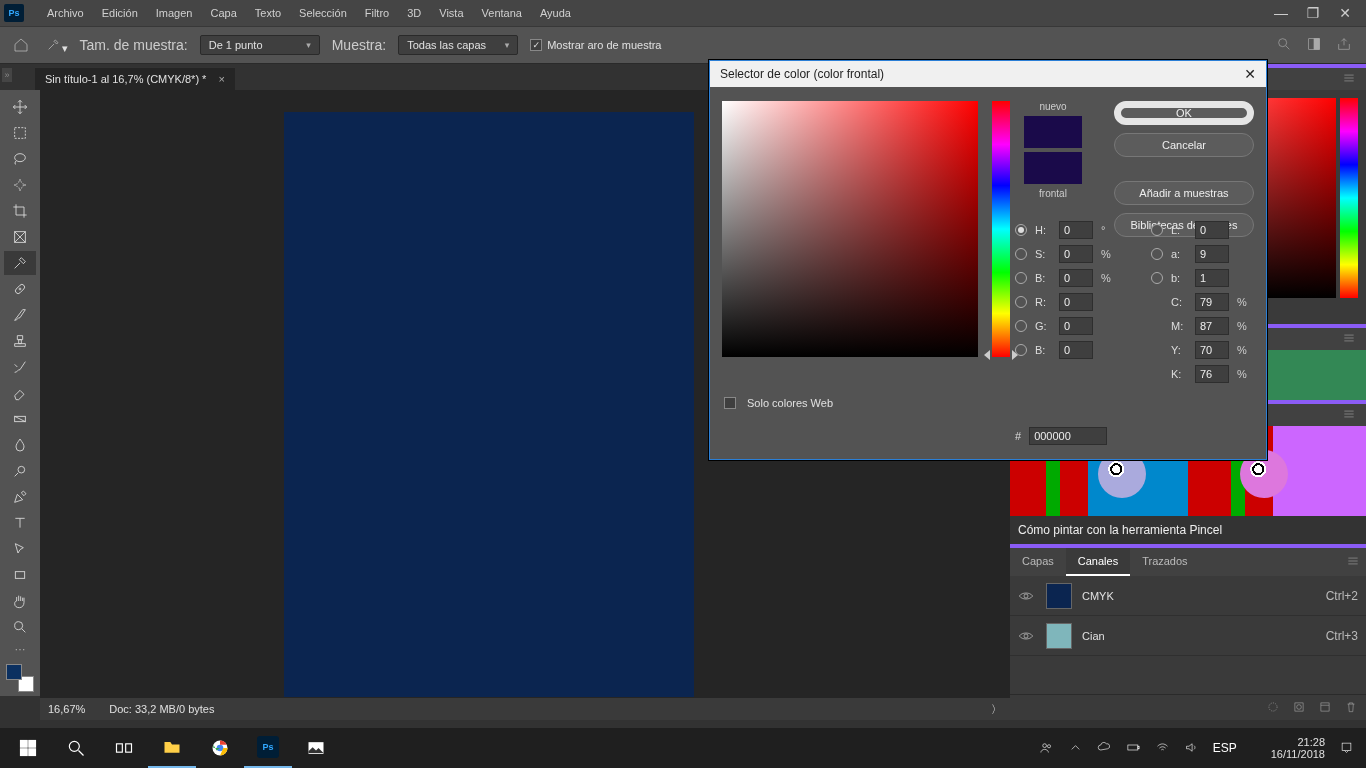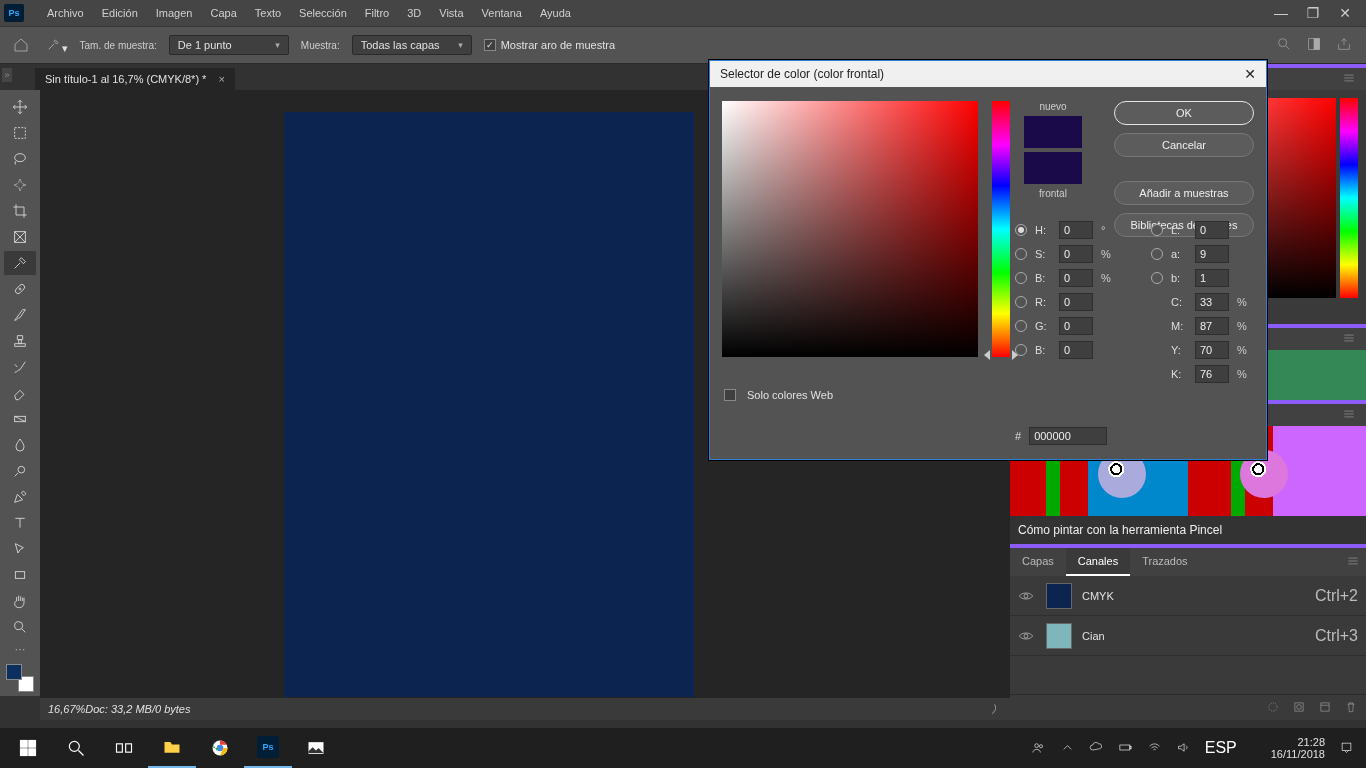--- a/index.html
+++ b/index.html
@@ -8,21 +8,21 @@
 
 .titlebar { height:26px; background:#454545; display:flex; align-items:center; padding:0 4px; }
 .ps-logo { width:20px; height:18px; background:#001e36; color:#31a8ff; display:flex; align-items:center; justify-content:center; font-weight:bold; font-size:9px; border-radius:2px; margin-right:14px; }
 .menu-item { padding:0 9px; height:26px; display:flex; align-items:center; cursor:default; color:#d0d0d0; }
 .win-controls { margin-left:auto; display:flex; gap:18px; padding-right:10px; }
 .win-btn { width:14px; height:14px; color:#ccc; font-size:14px; display:flex; align-items:center; justify-content:center; }
 
 
 .optbar { height:38px; background:#535353; display:flex; align-items:center; padding:0 8px; border-top:1px solid #383838; border-bottom:1px solid #2a2a2a; gap:12px; }
 .home-btn { width:26px; height:26px; display:flex; align-items:center; justify-content:center; }
-.opt-label { color:#ccc; font-size:10px; }
+.opt-label { color:#ccc; font-size:14px; }
 .opt-select { background:#3f3f3f; border:1px solid #2a2a2a; padding:3px 8px; border-radius:2px; min-width:120px; display:flex; justify-content:space-between; align-items:center; }
 .opt-select:after { content:"▾"; font-size:9px; color:#aaa; margin-left:8px;}
 .chk { width:12px; height:12px; background:#3f3f3f; border:1px solid #888; display:inline-flex; align-items:center; justify-content:center; margin-right:5px; font-size:9px; }
 .optbar-right { margin-left:auto; display:flex; gap:14px; padding-right:6px; }
 .icon-sm { width:16px; height:16px; fill:#aaa; stroke:#aaa; }
 
 
 .tabrow { height:26px; background:#323232; display:flex; align-items:flex-end; padding-left:35px; }
 .doc-tab { background:#252525; padding:5px 10px; display:flex; align-items:center; gap:8px; border-top:1px solid #333;}
 .doc-tab span.x { color:#aaa; margin-left:4px;}
@@ -33,21 +33,21 @@
 .tool.active { background:#3a3a3a; }
 .tool svg { width:16px; height:16px; stroke:#ddd; fill:none; stroke-width:1.3; }
 .fgbg { width:28px; height:28px; position:relative; margin-top:6px; }
 .fgbg .fg,.fgbg .bg { width:16px; height:16px; border:1px solid #888; position:absolute; }
 .fgbg .fg { background:#0b3060; top:0; left:0; z-index:2;}
 .fgbg .bg { background:#fff; bottom:0; right:0; }
 
 
 .canvas-area { position:absolute; left:40px; top:90px; right:356px; bottom:48px; background:#252525; }
 .artboard { position:absolute; left:244px; top:22px; width:410px; height:585px; background:#0b2550; }
-.statusbar { position:absolute; left:40px; bottom:48px; right:356px; height:22px; background:#3a3a3a; display:flex; align-items:center; padding:0 8px; color:#ccc; font-size:10px;font-style:italic;}
+.statusbar { position:absolute; left:40px; bottom:48px; right:356px; height:22px; background:#3a3a3a; display:flex; align-items:center; padding:0 8px; gap:24px; color:#ccc; font-size:10px;}
 .statusbar .sb-r { margin-left:auto; }
 
 
 .rightcol { position:absolute; right:0; top:64px; width:356px; bottom:48px; background:#3a3a3a; display:flex; flex-direction:column; }
 .panel { background:#3a3a3a; border-top:4px solid #8b5cf6;justify-content:flex-end; }
 .panel-hdr { height:22px; background:#414141; display:flex; align-items:center; padding:0 10px; justify-content:flex-end;}
 .panel-hdr svg{ width:14px;height:14px;stroke:#aaa;fill:none;}
 .panel-body { padding:6px; }
 
 
@@ -65,21 +65,21 @@
 
 
 .ltabs{display:flex;background:#414141;height:28px;align-items:stretch;}
 .ltab{padding:0 12px;display:flex;align-items:center;color:#bbb;border-bottom:2px solid transparent;}
 .ltab.active{color:#fff;border-bottom:2px solid #fff;background:#3a3a3a;}
 .chanrow{display:flex;align-items:center;height:40px;padding:0 8px;border-bottom:1px solid #2f2f2f;}
 .chanrow .eye{width:18px;height:12px;margin-right:10px;}
 .chanrow .eye svg{width:16px;height:12px;stroke:#ccc;fill:none}
 .chanrow .sw{width:26px;height:26px;margin-right:10px;border:1px solid #666;}
 .chanrow .lbl{flex:1;}
-.chanrow .sc{color:#bbb;font-size:16px;}
+.chanrow .sc{color:#bbb;font-size:12px;}
 
 .panel-footer{height:26px;display:flex;align-items:center;justify-content:flex-end;gap:12px;padding:0 8px;border-top:1px solid #2a2a2a;}
 .panel-footer svg{width:14px;height:14px;stroke:#aaa;fill:none;}
 
 
 .dialog { position:absolute; left:709px; top:60px; width:558px; height:400px; background:#535353; border:1px solid #2b7fd6; box-shadow:0 0 0 1px #000; z-index:50; display:flex; flex-direction:column;}
 .dlg-title { height:26px; background:#f0f0f0; display:flex; align-items:center; padding:0 10px; color:#222; justify-content:space-between;}
 .dlg-title span{color:#222;font-size:12px;}
 .dlg-title .x{color:#222;font-size:14px;cursor:default;}
 .dlg-body{flex:1;display:flex;padding:14px 12px 8px 12px;gap:12px;}
@@ -89,44 +89,44 @@
 .hue-strip .tri-l,.hue-strip .tri-r{position:absolute;bottom:-3px;width:0;height:0;border-top:5px solid transparent;border-bottom:5px solid transparent;}
 .hue-strip .tri-l{left:-8px;border-right:6px solid #ccc;}
 .hue-strip .tri-r{right:-8px;border-left:6px solid #ccc;}
 .prev-col{display:flex;flex-direction:column;align-items:center;gap:4px;}
 .prev-lbl{font-size:10px;color:#ccc;}
 .prev-sw{width:58px;height:32px;}
 .sw-new{background:#1a0a4a;}
 .sw-cur{background:#1a0a4a;}
 .dlg-buttons{display:flex;flex-direction:column;gap:8px;width:140px;margin-left:auto;}
 .btn{height:24px;background:#5c5c5c;border:1px solid #777;border-radius:12px;display:flex;align-items:center;justify-content:center;color:#eee;}
-.btn.primary{border:1px solid #e5e5e5;}
-
-.dlg-lower{position:absolute;left:14px;bottom:58px;display:flex;align-items:center;gap:6px;}
+.btn.primary{border:7px solid #e5e5e5;}
+
+.dlg-lower{position:absolute;left:14px;bottom:50px;display:flex;align-items:center;gap:6px;}
 .dlg-lower .chk{border-color:#888;}
 
 .numgrid{position:absolute;left:305px;top:160px;right:12px;display:grid;grid-template-columns:14px 18px 36px 16px 22px 14px 18px 36px 16px;gap:6px 6px;align-items:center;}
 .rad{width:12px;height:12px;border-radius:50%;border:1px solid #aaa;display:inline-block;background:#535353;}
 .rad.on:after{content:"";display:block;width:6px;height:6px;background:#ddd;border-radius:50%;margin:2px;}
 .nlabel{color:#ddd;font-size:11px;}
 .ninput{width:34px;height:18px;background:#3f3f3f;border:1px solid #2e2e2e;color:#eee;padding:0 4px;font-size:11px;display:flex;align-items:center;}
 .unit{color:#ccc;font-size:11px;}
 
 .hexrow{position:absolute;left:305px;bottom:14px;display:flex;align-items:center;gap:8px;}
 .hexrow .ninput{width:78px;}
 
 
 .taskbar{position:absolute;left:0;right:0;bottom:0;height:40px;background:#1f1f1f;display:flex;align-items:center;padding:0 4px;}
 .tb-item{width:48px;height:40px;display:flex;align-items:center;justify-content:center;}
 .tb-item svg{width:20px;height:20px;fill:none;stroke:#fff;stroke-width:1.4;}
 .tb-item.active{border-bottom:2px solid #76b9ed;}
 .tb-right{margin-left:auto;display:flex;align-items:center;gap:14px;padding-right:8px;}
 .tb-right svg{width:15px;height:15px;stroke:#fff;fill:none;}
 .tb-clock{text-align:right;line-height:12px;font-size:10px;color:#fff;margin-left:20px;}
-.tb-lang{color:#fff;font-size:16px;}
+.tb-lang{color:#fff;font-size:12px;}
 
 .tiny-handle{position:absolute;left:2px;top:68px;width:10px;height:14px;background:#454545;font-size:9px;color:#888;display:flex;align-items:center;justify-content:center;}
 </style>
 </head>
 <body>
 
 <div class="titlebar">
   <div class="ps-logo">Ps</div>
   <div class="menu-item">Archivo</div>
   <div class="menu-item">Edición</div>
@@ -470,21 +470,21 @@
       <span class="ninput">1</span>
       <span></span>
 
     <span class="rad"></span>
       <span class="nlabel">R:</span>
       <span class="ninput">0</span>
       <span></span>
       <span></span>
     <span></span>
       <span class="nlabel">C:</span>
-      <span class="ninput">33</span>
+      <span class="ninput">79</span>
       <span class="unit">%</span>
 
     <span class="rad"></span>
       <span class="nlabel">G:</span>
       <span class="ninput">0</span>
       <span></span>
       <span></span>
     <span></span>
       <span class="nlabel">M:</span>
       <span class="ninput">87</span>

